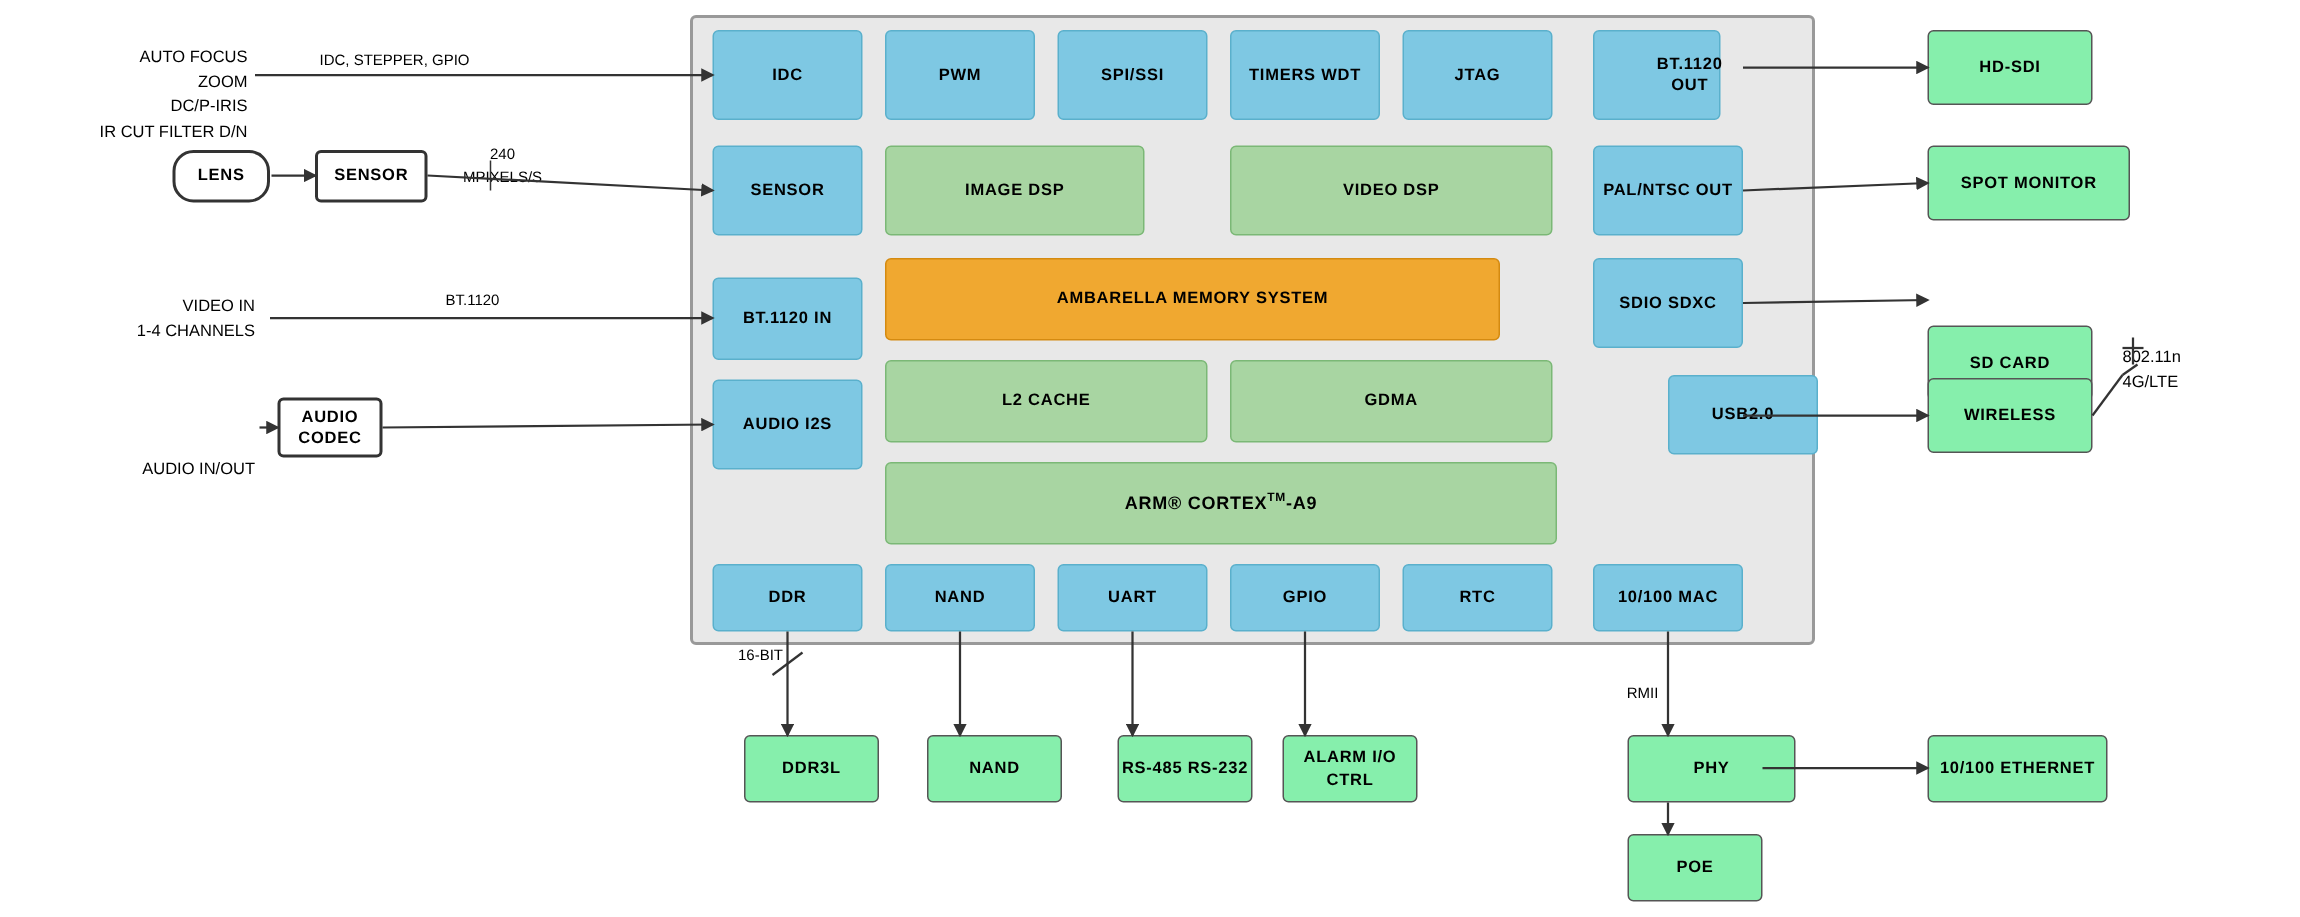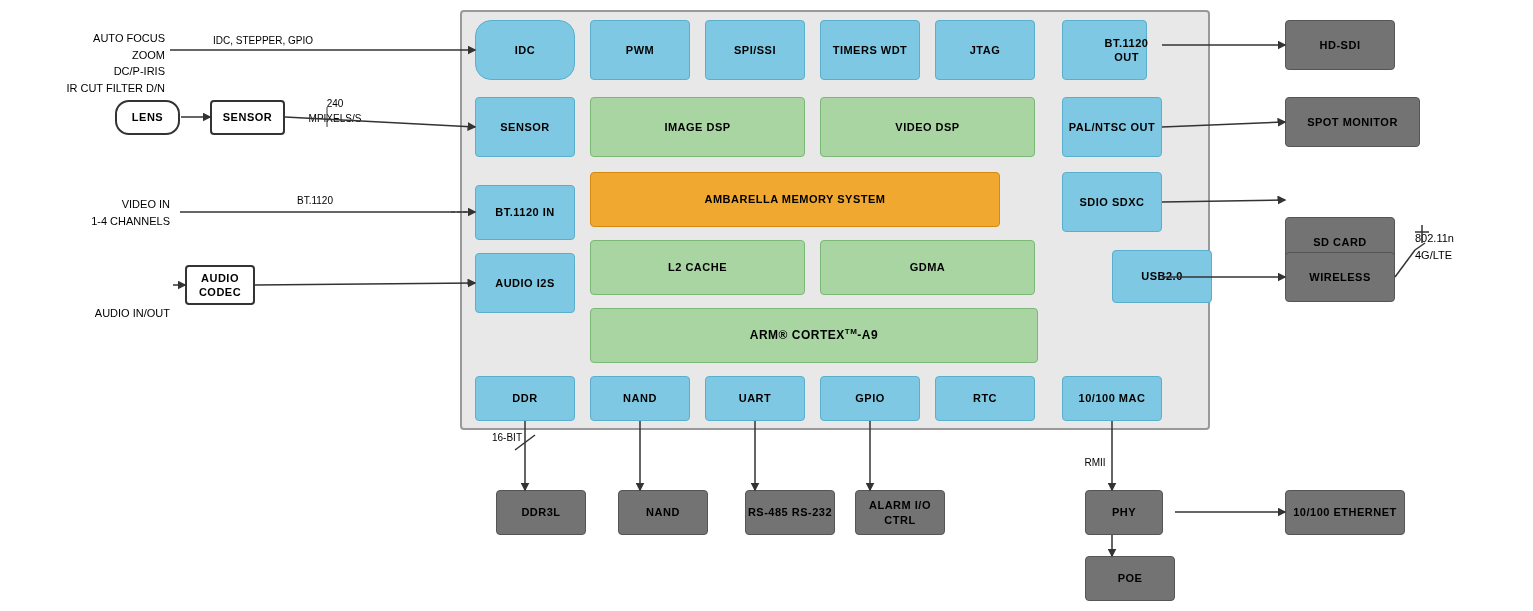--- a/index.html
+++ b/index.html
@@ -51,21 +51,21 @@
     }
     .block-orange {
       background: #f0a830;
       border: 1px solid #d48a10;
     }
     .block-white {
       background: #fff;
       border: 2px solid #333;
     }
     .block-outline {
-      background: #737373;
+      background: #86efac;
       border: 1.5px solid #555;
     }
     
     .label {
       position: absolute;
       text-align: right;
       font-size: 11px;
       line-height: 1.4;
     }
     .label-left {
@@ -79,39 +79,39 @@
       vertical-align: super;
     }
   </style>
 </head>
 <body>
 
 <div class="diagram">
 
   <div class="chip-boundary"></div>
 
-  <div class="block block-blue" style="left:475px; top:20px; width:100px; height:60px;border-radius:16px;">IDC</div>
+  <div class="block block-blue" style="left:475px; top:20px; width:100px; height:60px;">IDC</div>
 
   <div class="block block-blue" style="left:590px; top:20px; width:100px; height:60px;">PWM</div>
 
   <div class="block block-blue" style="left:705px; top:20px; width:100px; height:60px;">SPI/SSI</div>
 
   <div class="block block-blue" style="left:820px; top:20px; width:100px; height:60px;">TIMERS
 WDT</div>
 
   <div class="block block-blue" style="left:935px; top:20px; width:100px; height:60px;">JTAG</div>
 
   <div class="block block-blue" style="left:1062px; top:20px; width:85px; height:60px;padding-left:44px;">BT.1120
 OUT</div>
 
   <div class="block block-outline" style="left:1285px; top:20px; width:110px; height:50px;">HD-SDI</div>
 
   <div class="block block-blue" style="left:475px; top:97px; width:100px; height:60px;">SENSOR</div>
 
-  <div class="block block-green" style="left:590px; top:97px; width:215px; height:60px;">IMAGE DSP</div>
+  <div class="block block-green" style="left:590px; top:97px; width:173px; height:60px;">IMAGE DSP</div>
 
   <div class="block block-green" style="left:820px; top:97px; width:215px; height:60px;">VIDEO DSP</div>
 
   <div class="block block-outline" style="left:1285px; top:97px; width:135px; height:50px;">SPOT MONITOR</div>
 
   <div class="block block-blue" style="left:1062px; top:97px; width:100px; height:60px;">PAL/NTSC
 OUT</div>
 
   <div class="block block-orange" style="left:590px; top:172px; width:410px; height:55px;">AMBARELLA MEMORY SYSTEM</div>
 
@@ -161,21 +161,21 @@
   <div class="block block-outline" style="left:496px; top:490px; width:90px; height:45px;">DDR3L</div>
 
   <div class="block block-outline" style="left:618px; top:490px; width:90px; height:45px;">NAND</div>
 
   <div class="block block-outline" style="left:745px; top:490px; width:90px; height:45px;">RS-485
 RS-232</div>
 
   <div class="block block-outline" style="left:855px; top:490px; width:90px; height:45px;">ALARM
 I/O CTRL</div>
 
-  <div class="block block-outline" style="left:1085px; top:490px; width:78px; height:45px;">PHY</div>
+  <div class="block block-outline" style="left:1085px; top:490px; width:112px; height:45px;">PHY</div>
 
   <div class="block block-outline" style="left:1085px; top:556px; width:90px; height:45px;">POE</div>
 
   <div class="block block-outline" style="left:1285px; top:490px; width:120px; height:45px;">10/100
 ETHERNET</div>
 
   <div class="label label-left" style="left:10px; top:30px; width:155px;">
     <span style="white-space:pre; font-size:11px; line-height:1.5;">AUTO FOCUS
 ZOOM
 DC/P-IRIS

